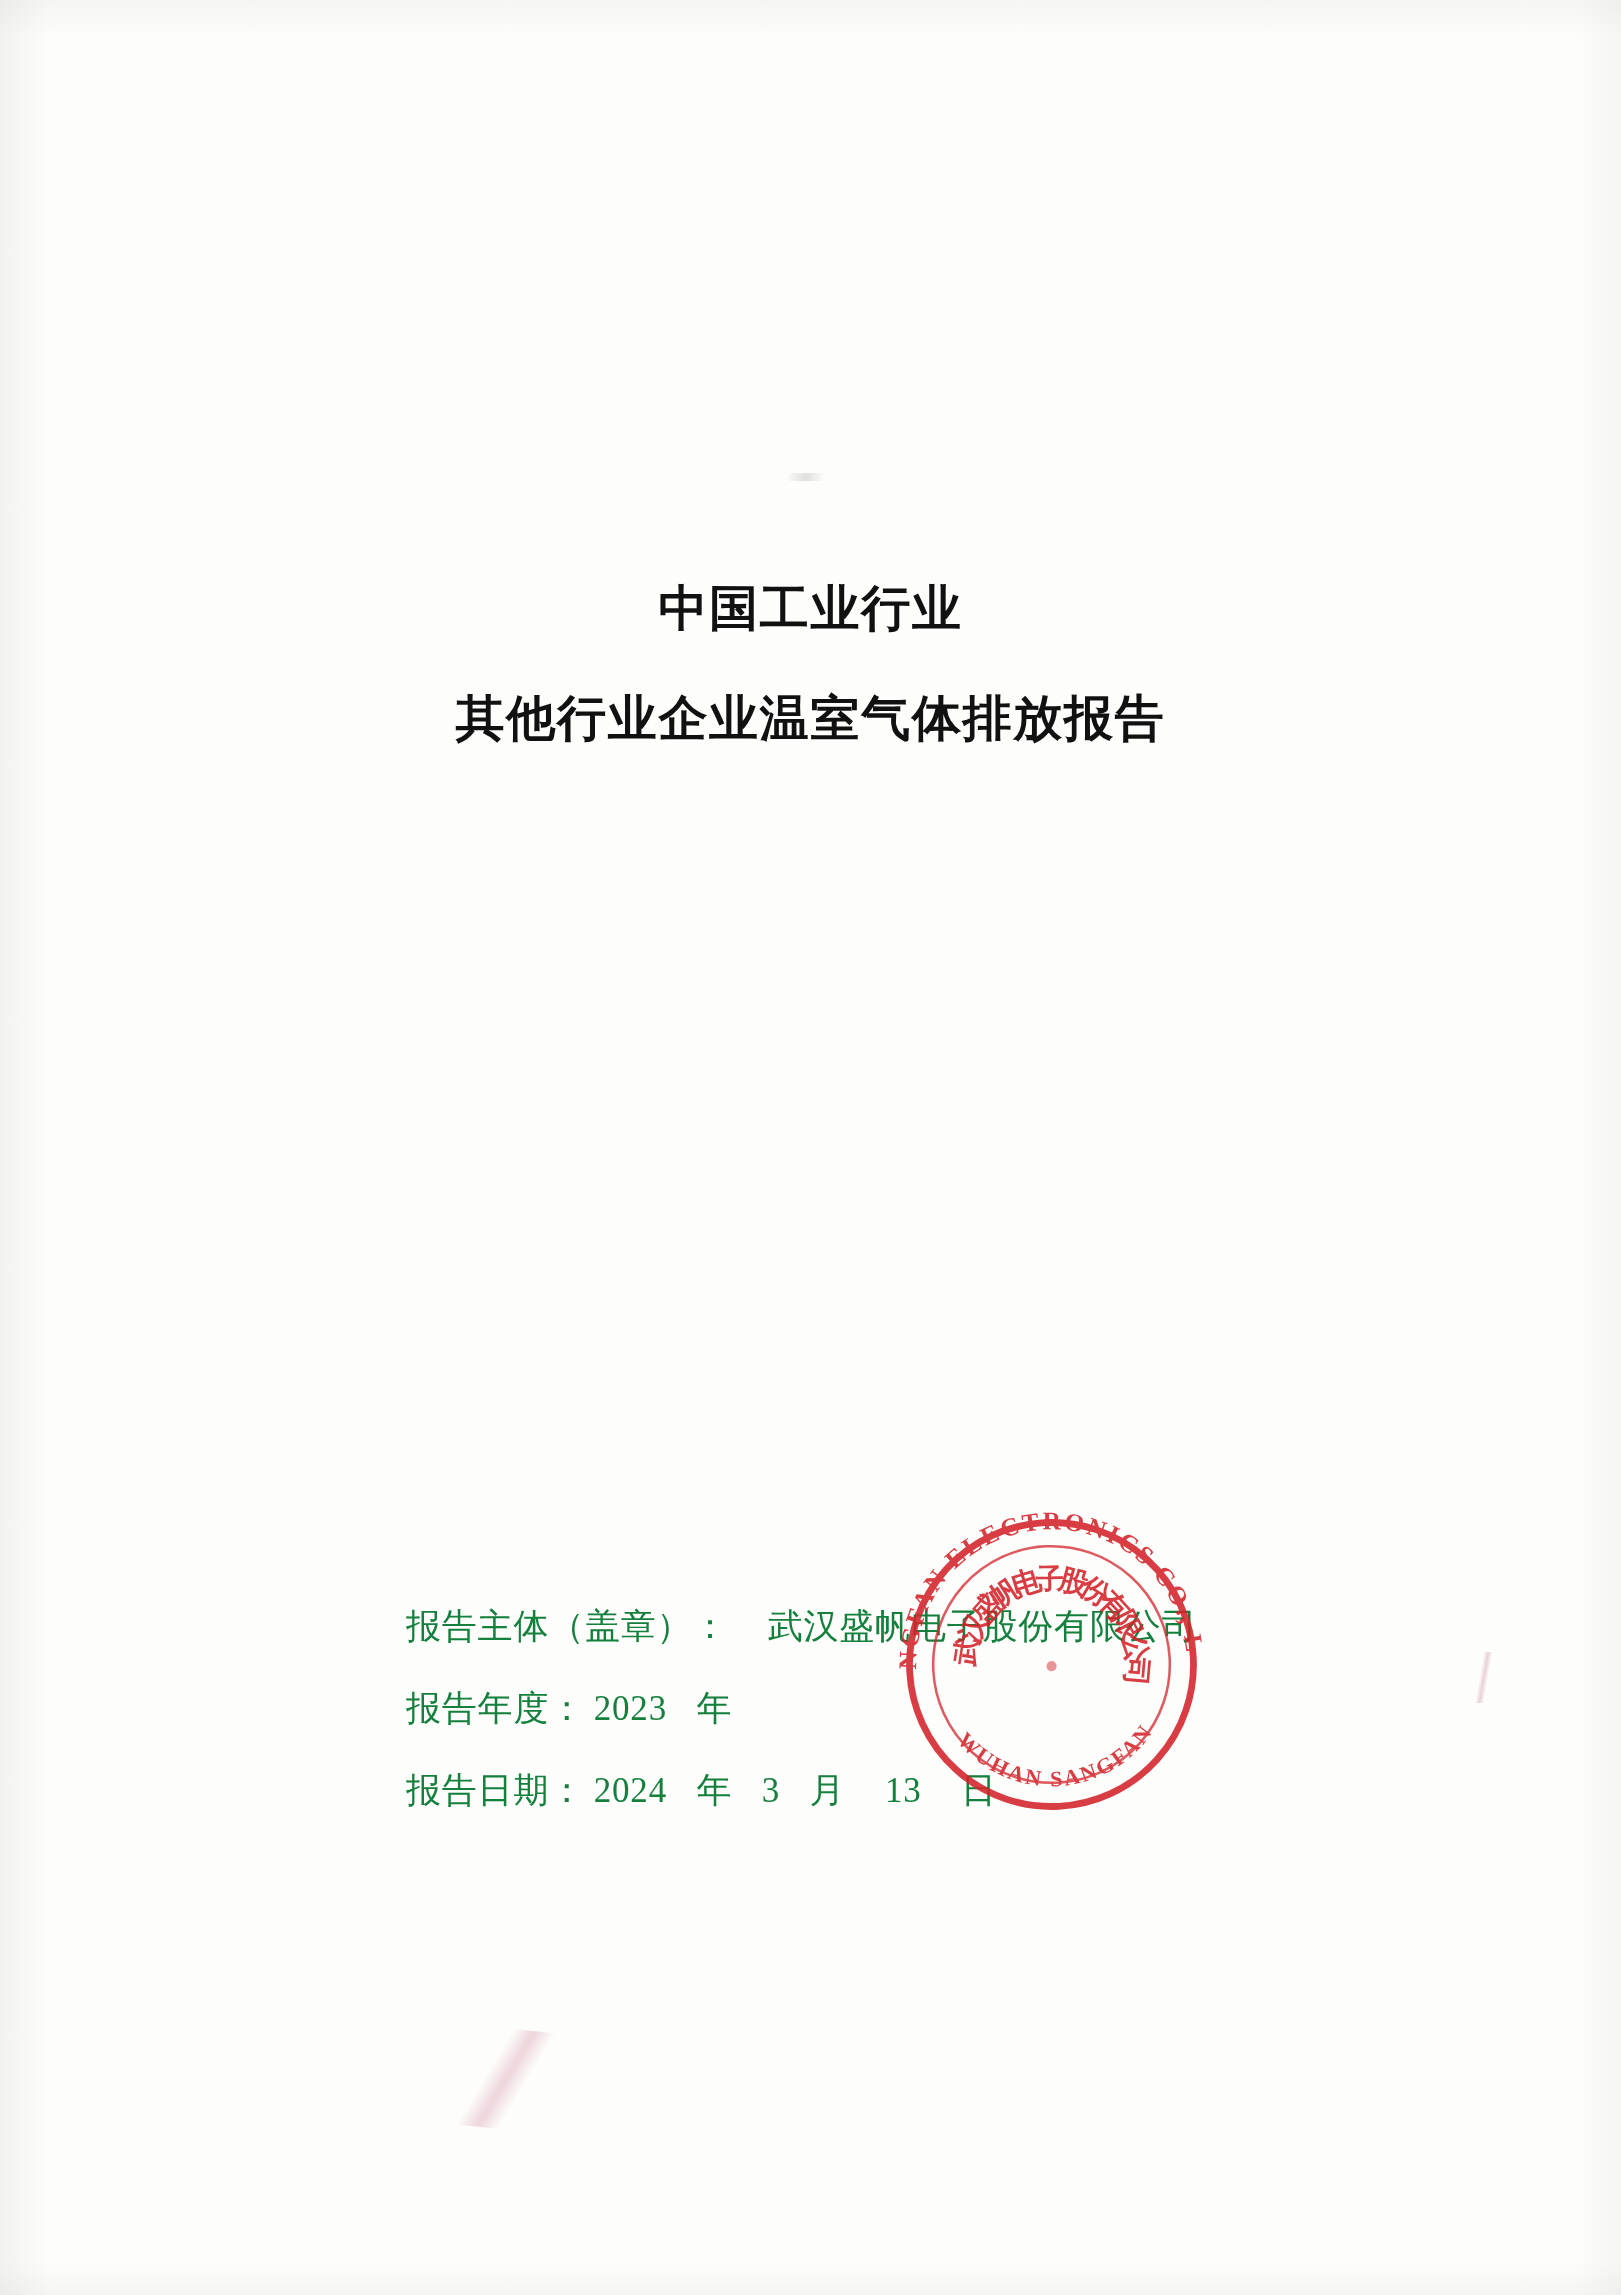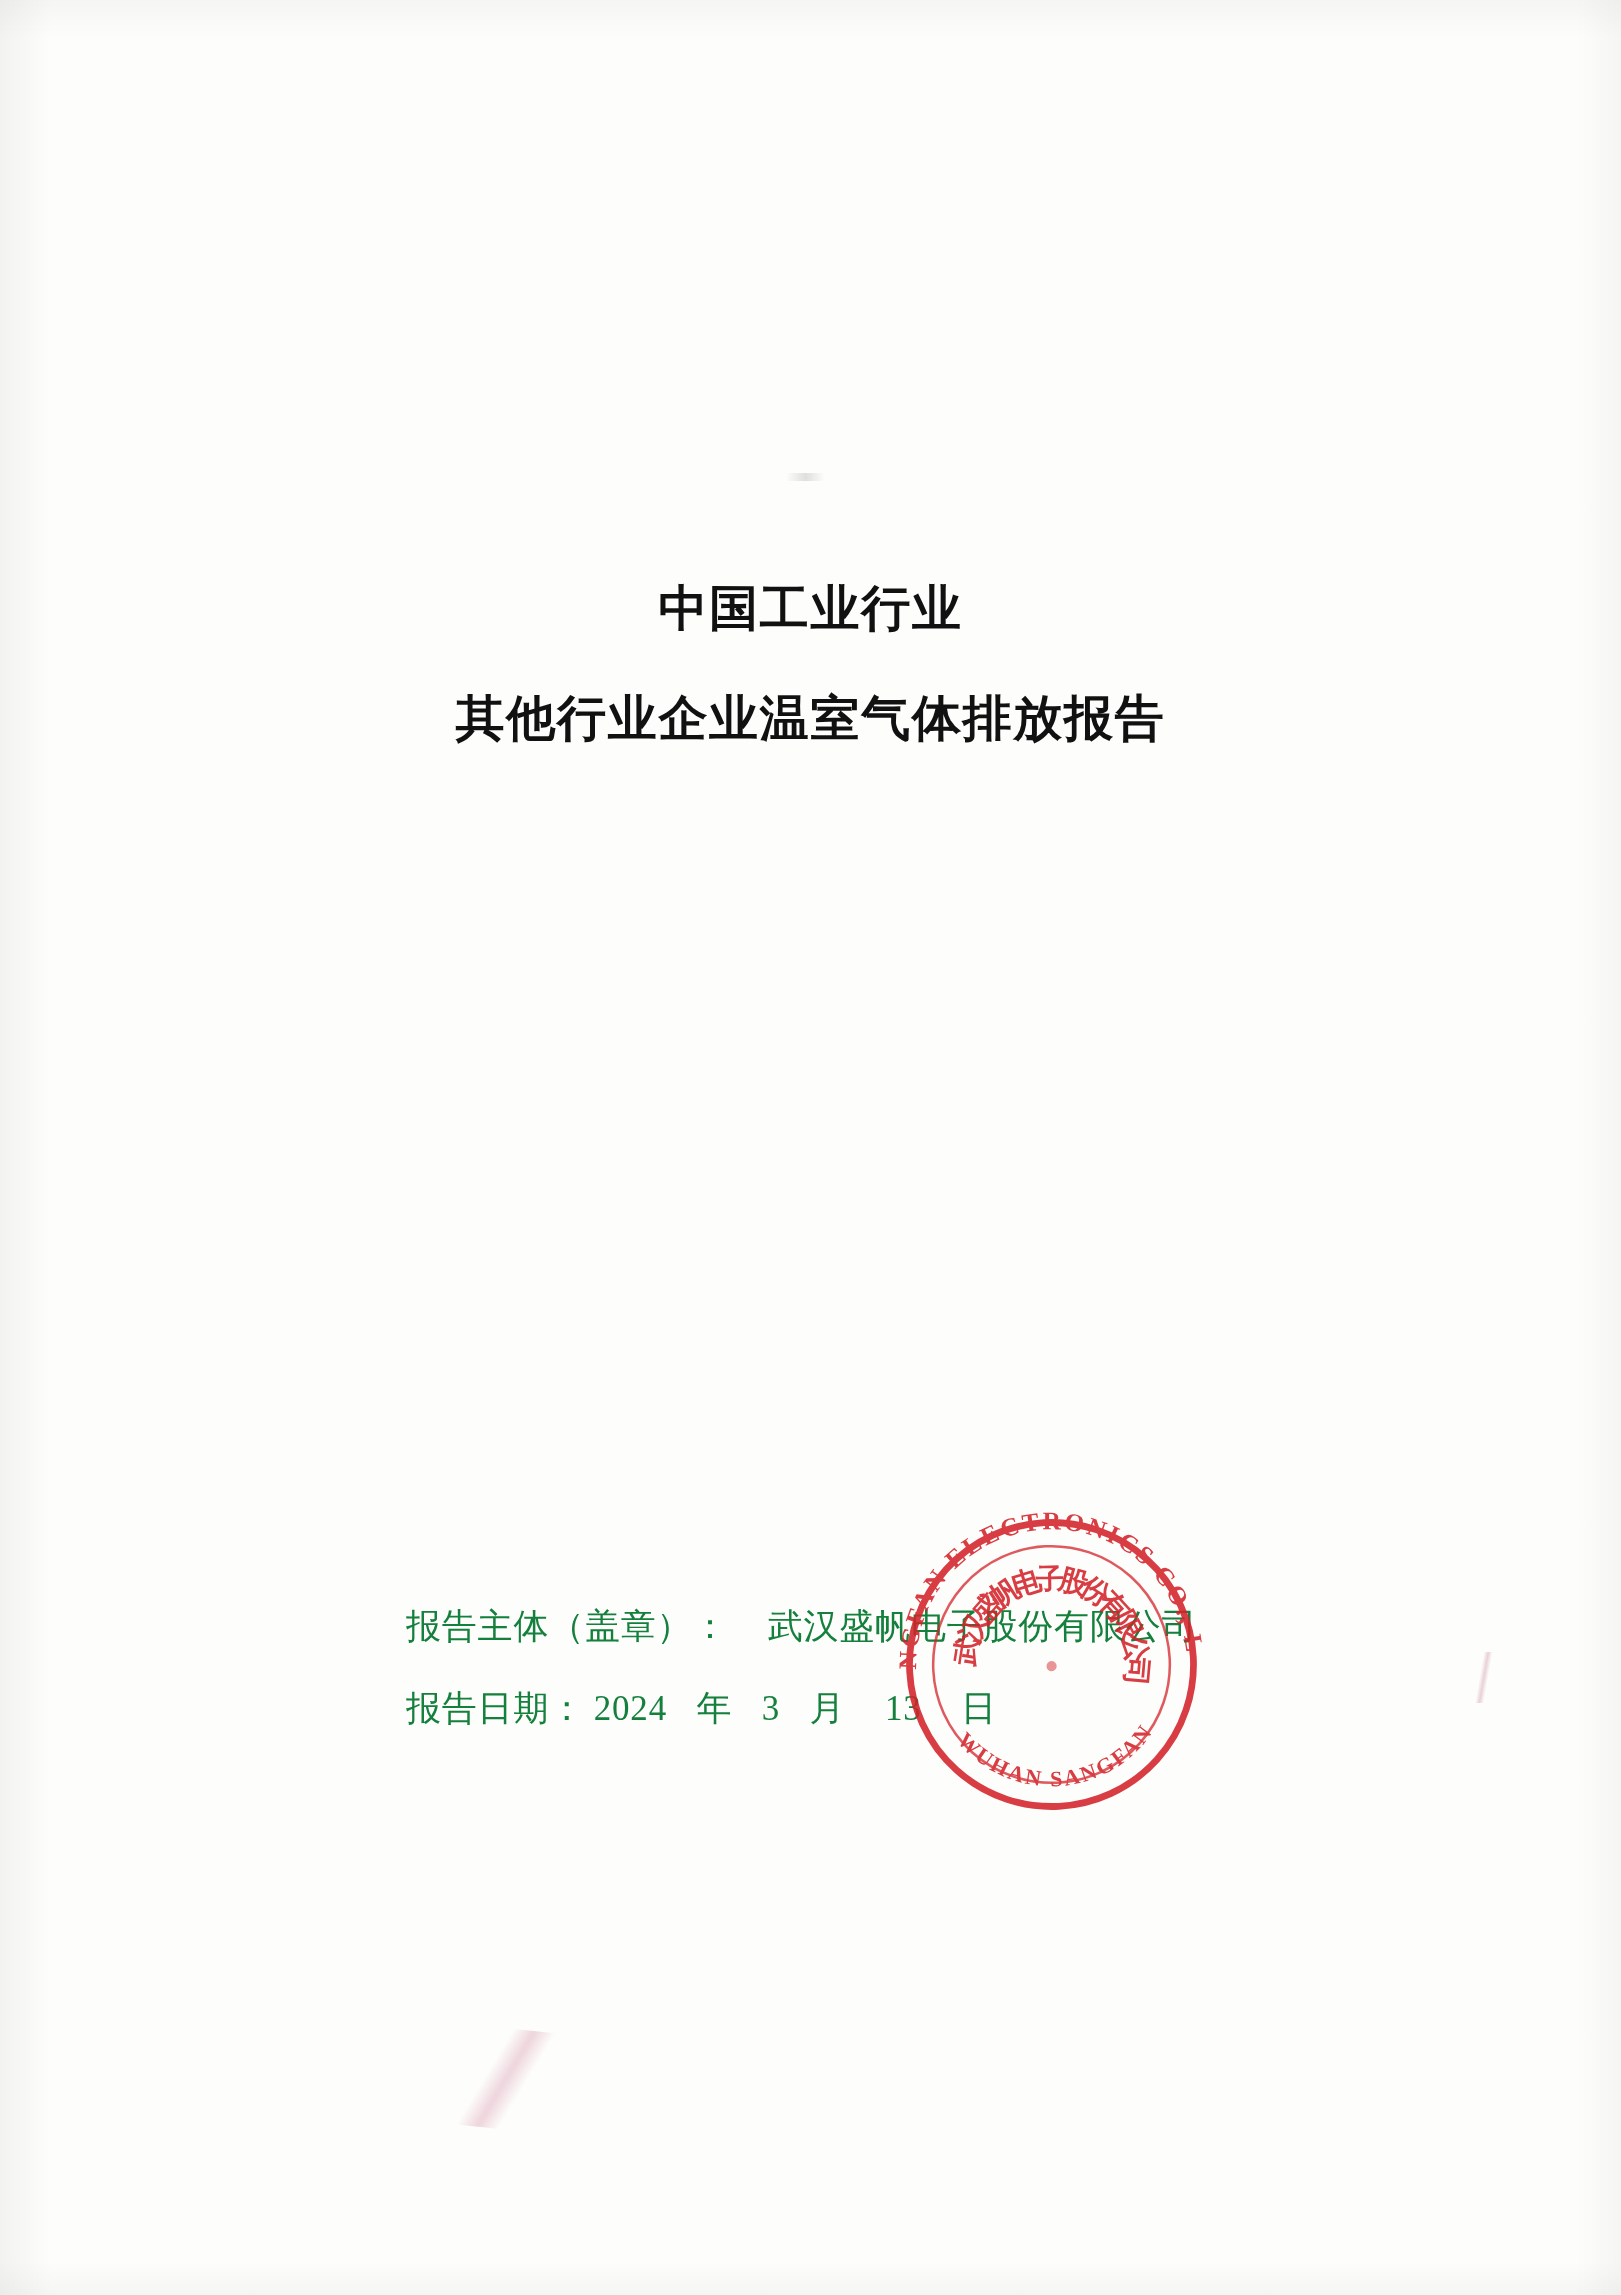--- a/index.html
+++ b/index.html
@@ -139,20 +139,26 @@
   </div>
 
   <div id="meta-block">
 
     <div class="meta-row">
       <span class="meta-label">报告主体（盖章）：</span>
       <span class="meta-spacer-sm"></span>
       <span class="meta-value">武汉盛帆电子股份有限公司</span>
     </div>
 
+    <div class="meta-row">
+      <span class="meta-label">报告年度：</span>
+      <span class="meta-value">2023</span>
+      <span class="meta-spacer-xs"></span>
+      <span class="meta-value">年</span>
+    </div>
 
     <div class="meta-row">
       <span class="meta-label">报告日期：</span>
       <span class="meta-value">2024</span>
       <span class="meta-spacer-xs"></span>
       <span class="meta-value">年</span>
       <span class="meta-spacer-xs"></span>
       <span class="meta-value">3</span>
       <span class="meta-spacer-xs"></span>
       <span class="meta-value">月</span>

